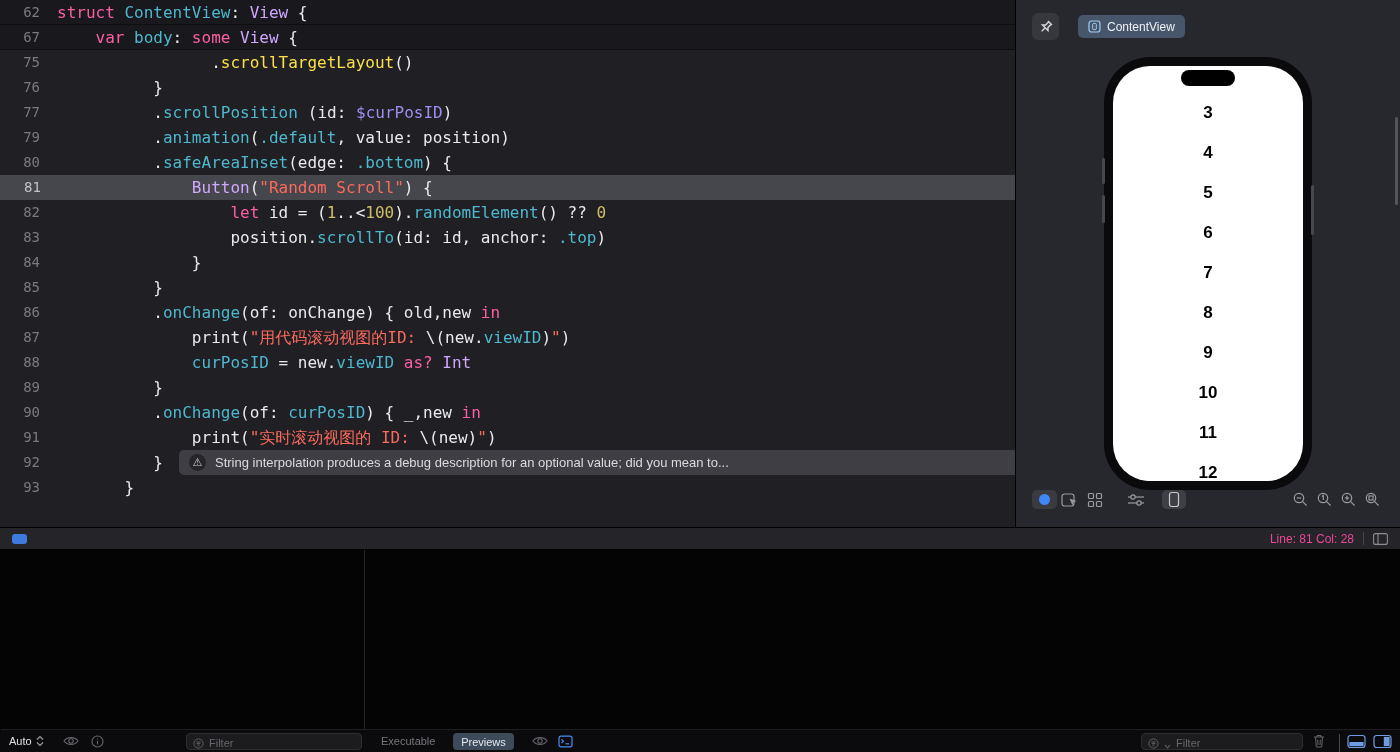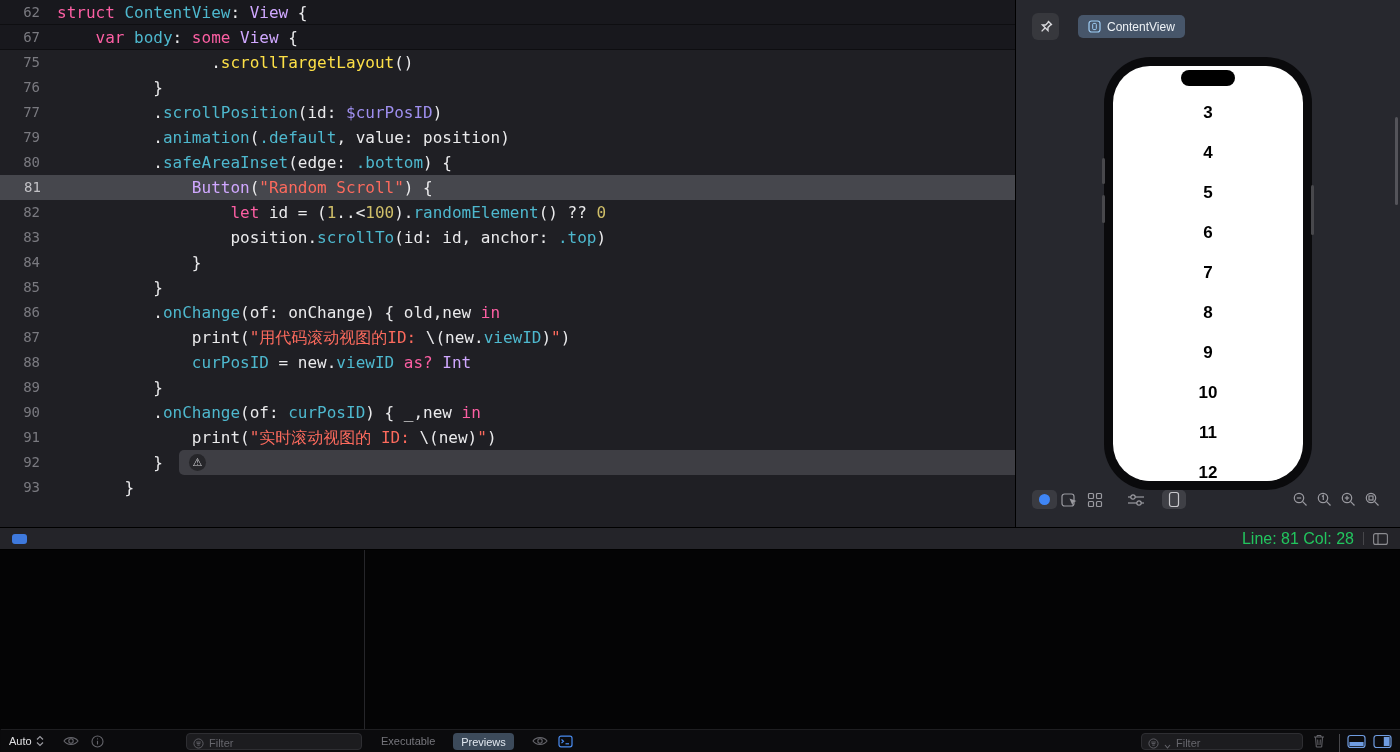--- a/index.html
+++ b/index.html
@@ -36,21 +36,21 @@
   .pv-ico { position: absolute; top: 490px; width: 20px; height: 19px; display: flex; align-items: center; justify-content: center; }
   #live-btn { left: 16px; width: 25px; background: #3a3b41; }
   #live-dot { width: 11px; height: 11px; border-radius: 50%; background: #3f86f6; }
   #device-btn { left: 146px; width: 24px; background: #3f4046; }
   #pv-scrollbar { position: absolute; right: 2px; top: 117px; width: 3px; height: 88px; background: #54545a; border-radius: 2px; }
 
   
   #status-bar { position: absolute; left: 0; top: 527px; width: 1400px; height: 23px; background: #242429; border-top: 1px solid #000; border-bottom: 1px solid #000; }
   #bp-tag { position: absolute; left: 12px; top: 6px; width: 15px; height: 10px; border-radius: 3px; background: #3e79dd; }
   #status-right { position: absolute; right: 12px; top: 0; height: 21px; display: flex; align-items: center; gap: 9px; }
-  #line-col { font-size: 16px; color: #22c55e; }
+  #line-col { font-size: 12px; color: #ec4899; }
   .vsep { width: 1px; height: 13px; background: #47474b; }
 
   
   #debug-area { position: absolute; left: 0; top: 550px; width: 1400px; height: 179px; background: #040405; }
   #debug-divider { position: absolute; left: 364px; top: 550px; width: 1px; height: 202px; background: #26262a; }
 
   
   #debug-toolbar { position: absolute; left: 1px; top: 729px; width: 1400px; height: 23px; background: #0b0b0d; border-top: 1px solid #1e1e21; padding-left: 16px; }
   .tb-item { position: absolute; top: 0; height: 22px; display: flex; align-items: center; }
   #scope-pop { left: 8px; gap: 4px; color: #e0e0e2; font-size: 11px; }
@@ -64,36 +64,37 @@
 <body>
 
 <div id="stage">
 
   <div id="editor">
     <div id="code-lines">
         <div class="code-row sticky"><span class="gutter">62</span><span class="code"><span style="color: rgb(252, 95, 163);">struct </span><span style="color: rgb(78, 184, 206);">ContentView</span><span style="color: rgb(234, 234, 236);">: </span><span style="color: rgb(208, 168, 255);">View</span><span style="color: rgb(234, 234, 236);"> {</span></span></div>
         <div class="code-row sticky"><span class="gutter">67</span><span class="code">    <span style="color: rgb(252, 95, 163);">var </span><span style="color: rgb(78, 184, 206);">body</span><span style="color: rgb(234, 234, 236);">: </span><span style="color: rgb(252, 95, 163);">some </span><span style="color: rgb(208, 168, 255);">View</span><span style="color: rgb(234, 234, 236);"> {</span></span></div>
         <div class="code-row"><span class="gutter">75</span><span class="code">                <span style="color: rgb(234, 234, 236);">.</span><span style="color: #fde047;">scrollTargetLayout</span><span style="color: rgb(234, 234, 236);">()</span></span></div>
         <div class="code-row"><span class="gutter">76</span><span class="code">          <span style="color: rgb(234, 234, 236);">}</span></span></div>
-        <div class="code-row"><span class="gutter">77</span><span class="code">          <span style="color: rgb(234, 234, 236);">.</span><span style="color: rgb(78, 184, 206);">scrollPosition</span><span style="color: rgb(234, 234, 236);">(id: </span><span style="color: rgb(159, 143, 239);">$curPosID</span><span style="color: rgb(234, 234, 236);">)</span></span></div>
+        <div class="code-row"><span class="gutter">77</span><span class="code">          <span style="color: rgb(234, 234, 236);">.</span><span style="color: rgb(78, 184, 206);">scrollPosition</span><span style="color: rgb(234, 234, 236); margin-left: 10px;">(id: </span><span style="color: rgb(159, 143, 239);">$curPosID</span><span style="color: rgb(234, 234, 236);">)</span></span></div>
         <div class="code-row"><span class="gutter">79</span><span class="code">          <span style="color: rgb(234, 234, 236);">.</span><span style="color: rgb(78, 184, 206);">animation</span><span style="color: rgb(234, 234, 236);">(</span><span style="color: rgb(78, 184, 206);">.default</span><span style="color: rgb(234, 234, 236);">, value: position)</span></span></div>
         <div class="code-row"><span class="gutter">80</span><span class="code">          <span style="color: rgb(234, 234, 236);">.</span><span style="color: rgb(78, 184, 206);">safeAreaInset</span><span style="color: rgb(234, 234, 236);">(edge: </span><span style="color: rgb(78, 184, 206);">.bottom</span><span style="color: rgb(234, 234, 236);">) {</span></span></div>
         <div class="code-row hl"><span class="gutter">81</span><span class="code">              <span style="color: rgb(208, 168, 255);">Button</span><span style="color: rgb(234, 234, 236);">(</span><span style="color: rgb(252, 106, 93);">"Random Scroll"</span><span style="color: rgb(234, 234, 236);">) {</span></span></div>
         <div class="code-row"><span class="gutter">82</span><span class="code">                  <span style="color: rgb(252, 95, 163);">let </span><span style="color: rgb(234, 234, 236);">id = (</span><span style="color: rgb(208, 191, 105);">1</span><span style="color: rgb(234, 234, 236);">..&lt;</span><span style="color: rgb(208, 191, 105);">100</span><span style="color: rgb(234, 234, 236);">).</span><span style="color: rgb(78, 184, 206);">randomElement</span><span style="color: rgb(234, 234, 236);">() ?? </span><span style="color: rgb(208, 191, 105);">0</span></span></div>
         <div class="code-row"><span class="gutter">83</span><span class="code">                  <span style="color: rgb(234, 234, 236);">position.</span><span style="color: rgb(78, 184, 206);">scrollTo</span><span style="color: rgb(234, 234, 236);">(id: id, anchor: </span><span style="color: rgb(78, 184, 206);">.top</span><span style="color: rgb(234, 234, 236);">)</span></span></div>
         <div class="code-row"><span class="gutter">84</span><span class="code">              <span style="color: rgb(234, 234, 236);">}</span></span></div>
         <div class="code-row"><span class="gutter">85</span><span class="code">          <span style="color: rgb(234, 234, 236);">}</span></span></div>
         <div class="code-row"><span class="gutter">86</span><span class="code">          <span style="color: rgb(234, 234, 236);">.</span><span style="color: rgb(78, 184, 206);">onChange</span><span style="color: rgb(234, 234, 236);">(of: onChange) { old,new </span><span style="color: rgb(252, 95, 163);">in</span></span></div>
         <div class="code-row"><span class="gutter">87</span><span class="code">              <span style="color: rgb(234, 234, 236);">print(</span><span style="color: rgb(252, 106, 93);">"用代码滚动视图的ID: </span><span style="color: rgb(234, 234, 236);">\(new.</span><span style="color: rgb(78, 184, 206);">viewID</span><span style="color: rgb(234, 234, 236);">)</span><span style="color: rgb(252, 106, 93);">"</span><span style="color: rgb(234, 234, 236);">)</span></span></div>
         <div class="code-row"><span class="gutter">88</span><span class="code">              <span style="color: rgb(78, 184, 206);">curPosID</span><span style="color: rgb(234, 234, 236);"> = new.</span><span style="color: rgb(78, 184, 206);">viewID</span><span style="color: rgb(234, 234, 236);"> </span><span style="color: rgb(252, 95, 163);">as?</span><span style="color: rgb(234, 234, 236);"> </span><span style="color: rgb(208, 168, 255);">Int</span></span></div>
         <div class="code-row"><span class="gutter">89</span><span class="code">          <span style="color: rgb(234, 234, 236);">}</span></span></div>
         <div class="code-row"><span class="gutter">90</span><span class="code">          <span style="color: rgb(234, 234, 236);">.</span><span style="color: rgb(78, 184, 206);">onChange</span><span style="color: rgb(234, 234, 236);">(of: </span><span style="color: rgb(78, 184, 206);">curPosID</span><span style="color: rgb(234, 234, 236);">) { _,new </span><span style="color: rgb(252, 95, 163);">in</span></span></div>
         <div class="code-row"><span class="gutter">91</span><span class="code">              <span style="color: rgb(234, 234, 236);">print(</span><span style="color: rgb(252, 106, 93);">"实时滚动视图的 ID: </span><span style="color: rgb(234, 234, 236);">\(new)</span><span style="color: rgb(252, 106, 93);">"</span><span style="color: rgb(234, 234, 236);">)</span></span></div>
         <div class="code-row"><span class="gutter">92</span><span class="code">          <span style="color: rgb(234, 234, 236);">}</span></span><div class="diag">
             <span class="diag-icon">⚠</span>
+            <span class="diag-text">String interpolation produces a debug description for an optional value; did you mean to...</span>
           </div></div>
         <div class="code-row"><span class="gutter">93</span><span class="code">       <span style="color: rgb(234, 234, 236);">}</span></span></div>
       </div>
   </div>
 
   <div id="preview-panel">
     <div id="pin-btn">
       <svg width="18" height="18" viewBox="0 0 16 16">
         <g transform="rotate(45 8 8)" stroke="#d8d8dc" stroke-width="1.2" fill="none">
           <path d="M5.5 3 h5"></path>

